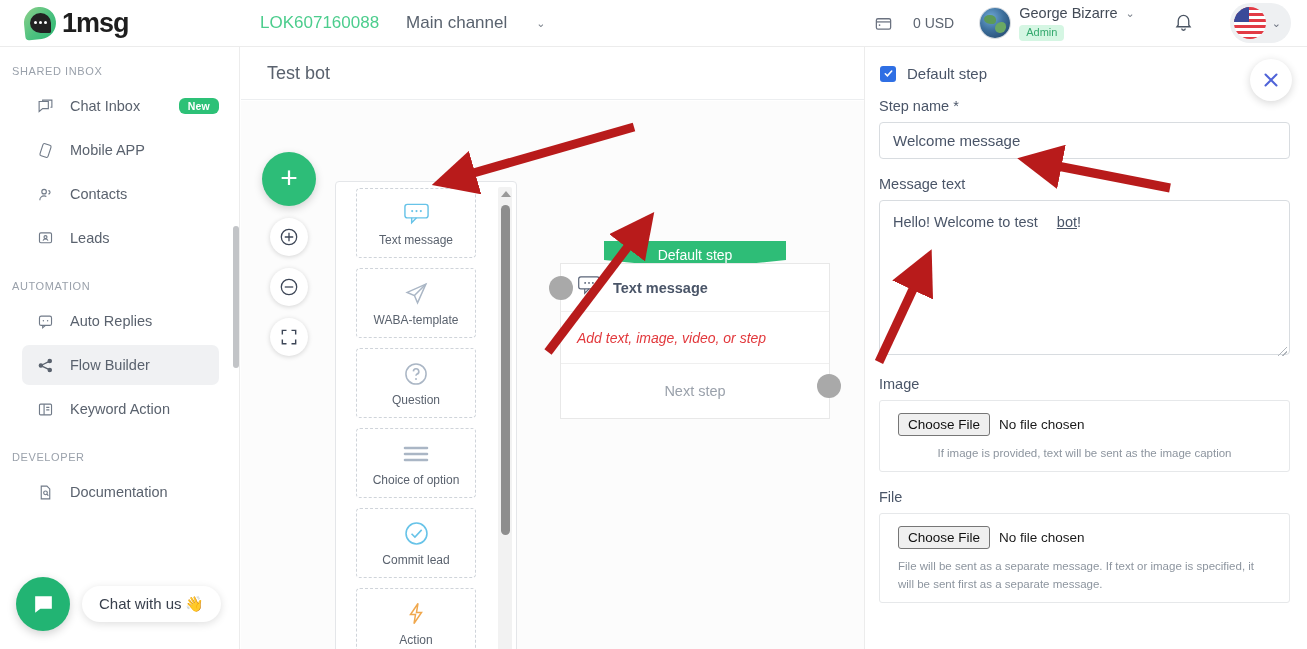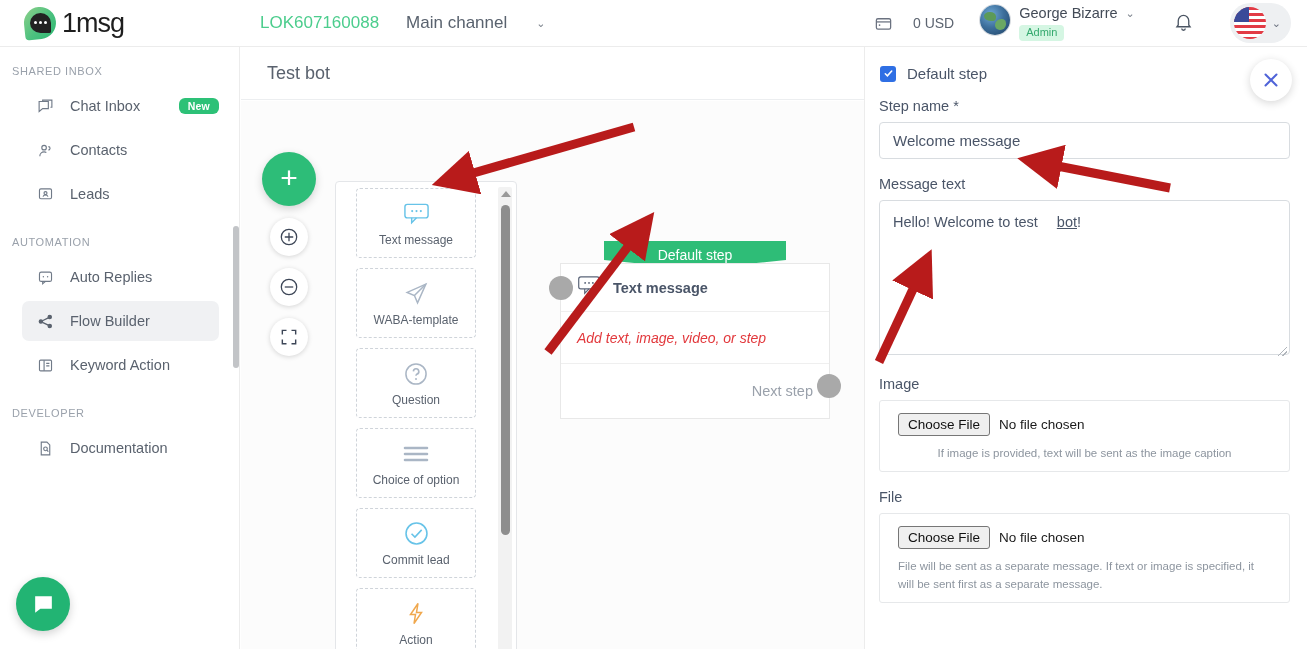--- a/index.html
+++ b/index.html
@@ -30,31 +30,31 @@
   .logo-mark .bub {
     position:absolute; left:8px; top:7px; width:21px; height:20px;
     background:#222; border-radius:50% 50% 8% 50%;
   }
   .logo-mark .bub i {
     position:absolute; top:8px; width:3px; height:3px; border-radius:50%; background:#fff;
   }
   .logo-mark .bub i:nth-child(1){ left:4px; }
   .logo-mark .bub i:nth-child(2){ left:9px; }
   .logo-mark .bub i:nth-child(3){ left:14px; }
-  .logo-text { font-size:27px; font-weight:400; color:#1e1e1e; letter-spacing:-1px; margin-left:4px; }
+  .logo-text { font-size:27px; font-weight:700; color:#1e1e1e; letter-spacing:-1px; margin-left:4px; }
 
   #channel-sel { display:flex; align-items:center; font-size:17px; margin-left:35px;gap:21px; }
   #channel-sel .code { color:#4ccd8d; margin-right:6px; }
   #channel-sel .cname { color:#59626e; }
   #channel-sel .car { margin-left:8px; color:#7b828c; font-size:11px; }
 
   #topbar-right { margin-left:auto; display:flex; align-items:center; padding-right:16px; gap:0; }
   .wallet { display:flex; align-items:center; gap:20px; margin-right:26px; }
   .wallet .amt { font-size:14px; color:#5c6470; }
-  .user-chip { display:flex; align-items:flex-start; gap:9px; margin-right:38px; }
+  .user-chip { display:flex; align-items:center; gap:9px; margin-right:38px; }
   .avatar-globe {
     width:30px; height:30px; border-radius:50%;
     background:radial-gradient(circle at 36% 32%, #6fa9d6 0%, #3d6f9c 46%, #1d3f61 100%);
     position:relative; overflow:hidden; flex:none;
     box-shadow:0 0 0 1px #d7dbe0;
   }
   .avatar-globe::before {
     content:""; position:absolute; left:4px; top:7px; width:12px; height:9px;
     background:#5c9a58; border-radius:48% 52% 40% 60%;
   }
@@ -185,21 +185,21 @@
   }
   #node-body {
     background:#fff; border:1px solid #e8e8e8; margin-top:-6px;
     position:relative;
   }
   .node-row { padding:0 16px; display:flex; align-items:center; height:48px; }
   .node-row.head { border-bottom:1px solid #efefef; gap:12px; }
   .node-row.head .ttl { font-size:14.5px; font-weight:700; color:#4a5568; }
   .node-row.mid { border-bottom:1px solid #efefef; height:52px; }
   .node-row.mid .ph { font-size:14px; font-style:italic; color:#e2383c; }
-  .node-row.foot { height:54px; justify-content:flex-end; }
+  .node-row.foot { height:54px; justify-content:center; }
   .node-row.foot .nxt { font-size:14.5px; color:#9aa1ab; }
   .port {
     position:absolute; width:24px; height:24px; border-radius:50%;
     background:#a9a9a9;
   }
   #port-in { left:-12px; top:12px; }
   #port-out { right:-12px; top:110px; }
 
   
   #rpanel {
@@ -327,20 +327,28 @@
     <span class="ico">
       <svg width="17" height="17" viewBox="0 0 24 24" fill="none" stroke="#707a88" stroke-width="1.6">
         <path d="M3 5h13v10H8l-5 4z"></path>
           <path d="M8 5V3h13v10h-2"></path>
       </svg>
     </span>
     <span class="lbl">Chat Inbox</span>
     <span class="new-pill">New</span>
   </div>
 
+  <div class="side-item">
+    <span class="ico">
+      <svg width="17" height="17" viewBox="0 0 24 24" fill="none" stroke="#707a88" stroke-width="1.6">
+        <rect x="6" y="3" width="12" height="18" rx="2.5" transform="rotate(18 12 12)"></rect>
+      </svg>
+    </span>
+    <span class="lbl">Mobile APP</span>
+  </div>
 
   <div class="side-item">
     <span class="ico">
       <svg width="17" height="17" viewBox="0 0 24 24" fill="none" stroke="#707a88" stroke-width="1.6">
         <circle cx="10" cy="8" r="3.2"></circle>
           <path d="M4 20c0-3.6 2.8-6 6-6 1.2 0 2.3.3 3.2.9"></path>
           <path d="M16 6.5a2.4 2.4 0 0 1 0 4.8"></path>
       </svg>
     </span>
     <span class="lbl">Contacts</span>
@@ -407,20 +415,21 @@
     <span class="lbl">Documentation</span>
   </div>
 </div>
 
 <div id="chat-widget">
   <div id="chat-fab">
     <svg width="25" height="25" viewBox="0 0 24 24" fill="#ffffff">
       <path d="M4 4h16v12H9l-5 4z"></path>
     </svg>
   </div>
+  <div id="chat-label">Chat with us 👋</div>
 </div>
 
 <div id="main">
   <div id="main-title">Test bot</div>
 
   <div id="canvas">
     <div id="canvas-scroll-left"></div>
 
     <div id="zoom-controls">
       <div id="add-fab">

